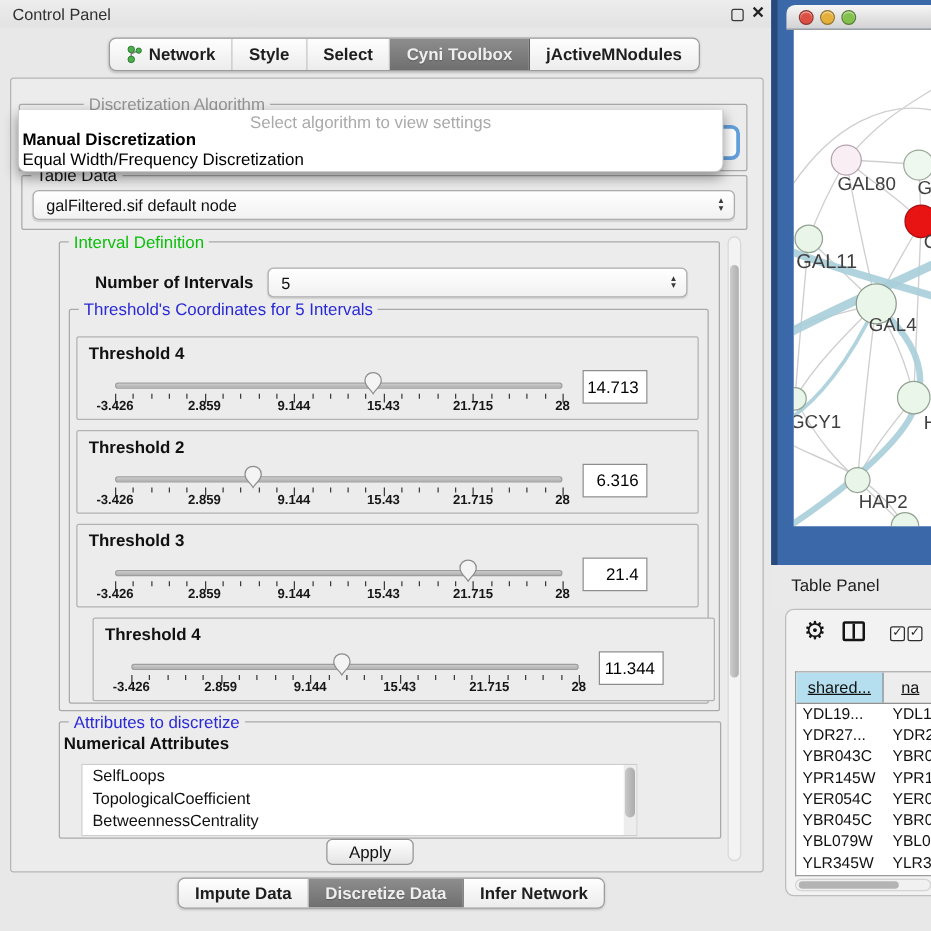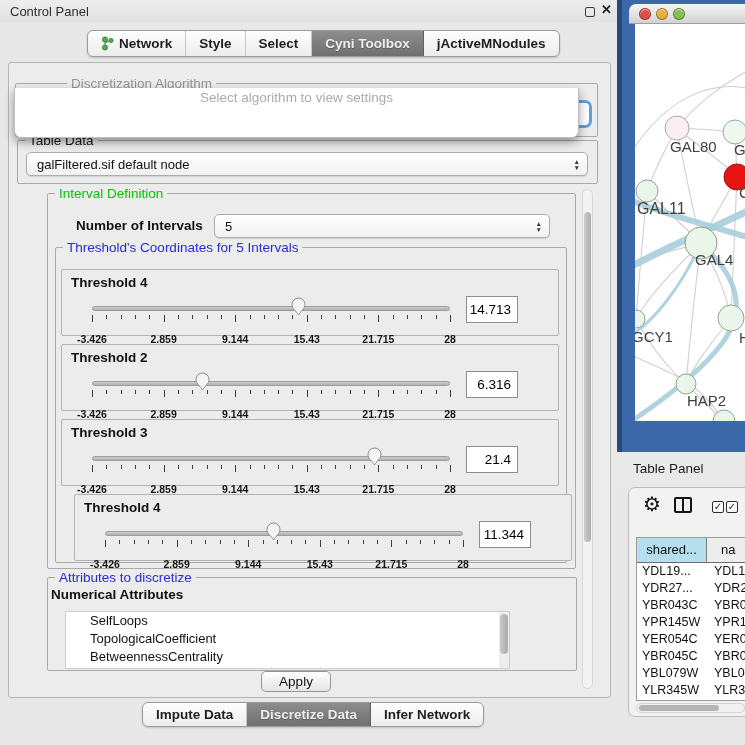--- a/index.html
+++ b/index.html
@@ -60,29 +60,29 @@
   .threshold-box { position:absolute; left:52px; width:498px; height:67px;
     background:#ececec; border:1px solid #b2b2b2; border-radius:2px; }
   .th-label { position:absolute; left:9px; top:5px; font-size:13.5px; font-weight:bold; color:#111; }
   .track { position:absolute; left:30px; top:36px; width:358px; height:5px; border-radius:3px;
     background:linear-gradient(#cdcdcd,#b0b0b0); border:1px solid #9d9d9d; }
   .thumb { position:absolute; top:27px; width:15px; height:19px; }
   .ticks { position:absolute; left:30px; top:45px; width:358px; height:8px; }
   .tick { position:absolute; width:1px; background:#3c3c3c; top:0; }
   .tick.minor { height:4px; }
   .tick.major { height:7px; }
-  .tick-labels { position:absolute; left:30px; top:63px; width:358px; height:12px; }
+  .tick-labels { position:absolute; left:30px; top:49px; width:358px; height:12px; }
   .tick-label { position:absolute; transform:translateX(-50%); font-size:10.5px; font-weight:bold; color:#161616; white-space:nowrap; }
   .val-box { position:absolute; left:404px; top:26px; width:52px; height:27px; background:#fff;
     border:1px solid #8d8d8d; font-size:13.5px; color:#000; text-align:right;
     padding:5px 6px 0 0; }
 
   #attr-list { position:absolute; left:56px; top:548px; width:445px; height:58px;
     background:#ffffff; border:1px solid #cdcdcd; overflow:hidden; }
-  .list-item { font-size:13px; color:#111; padding-left:24px; line-height:18px; white-space:nowrap; }
+  .list-item { font-size:13px; color:#111; padding-left:8px; line-height:18px; white-space:nowrap; }
   #attr-scroll { position:absolute; left:490px; top:549px; width:10px; height:56px;
     background:#ededed; }
   #attr-thumb { position:absolute; left:1px; top:2px; width:8px; height:40px;
     background:linear-gradient(90deg,#c9c9c9,#ababab); border-radius:4px; }
 
   #apply-btn { position:absolute; left:252px; top:608px; width:70px; height:21px;
     background:linear-gradient(#ffffff,#e4e4e4); border:1px solid #959595; border-radius:5px;
     font-size:13.5px; color:#111; text-align:center; line-height:19px; }
 
   
@@ -104,21 +104,21 @@
   #split-icon { position:absolute; left:57px; top:497px; width:18px; height:16px;
     border:2px solid #141414; border-radius:2px; }
   #split-icon::after { content:""; position:absolute; left:6px; top:0; width:2px; height:12px; background:#141414; }
   .cb { position:absolute; top:501px; width:12px; height:12px; border:1.5px solid #2e2e2e;
     border-radius:2px; font-size:10px; line-height:10px; text-align:center; color:#222; background:#fafafa; }
   #cb1 { left:95px; } #cb2 { left:109px; }
 
   #tp-table { position:absolute; left:19px; top:537px; width:109px; height:164px;
     background:#ffffff; border:1px solid #9c9c9c; border-right:none; overflow:hidden; }
   #tp-header { display:flex; height:25px; border-bottom:1px solid #6d6d6d; }
-  .hcell { font-size:13px; color:#111; line-height:24px; white-space:nowrap; overflow:hidden; }
+  .hcell { font-size:13px; color:#111; line-height:24px; white-space:nowrap; overflow:hidden;text-decoration:underline; }
   .hcell.c1 { width:70px; text-align:center; border-right:1px solid #7d7d7d; }
   .hcell.c2 { flex:1; padding-left:14px; }
   .trow { display:flex; height:17px; }
   .tcell { font-size:12.5px; color:#111; line-height:17px; white-space:nowrap; overflow:hidden; }
   .tcell.c1 { width:70px; padding-left:5px; }
   .tcell.c2 { flex:1; padding-left:7px; }
   #tp-hscroll { position:absolute; left:19px; top:703px; width:109px; height:10px;
     background:#f1f1f1; border:1px solid #d4d4d4; border-radius:5px; }
   #tp-hthumb { position:absolute; left:2px; top:1px; width:80px; height:6px;
     background:#b4b4b4; border-radius:3px; }
@@ -162,20 +162,24 @@
 
   <div id="settings">
 
     <div class="group" style="left:6px; top:20px; width:583px; height:54px;">
       <span class="legend dim">Discretization Algorithm</span>
     </div>
     <div id="algo-combo-frag"></div>
 
     <div id="algo-popup">
       <div id="popup-header">Select algorithm to view settings</div>
+      <div id="popup-options">
+          <div class="pop-opt bold">Manual Discretization</div>
+          <div class="pop-opt">Equal Width/Frequency Discretization</div>
+        </div>
     </div>
 
     <div class="group" style="left:8px; top:77px; width:581px; height:44px;">
       <span class="legend dark">Table Data</span>
       <div class="combo" style="left:8px; top:11px; width:562px; height:24px;">
         <span>galFiltered.sif default node</span>
         <span class="arrows">
           <span>▲</span>
             <span>▼</span>
         </span>

